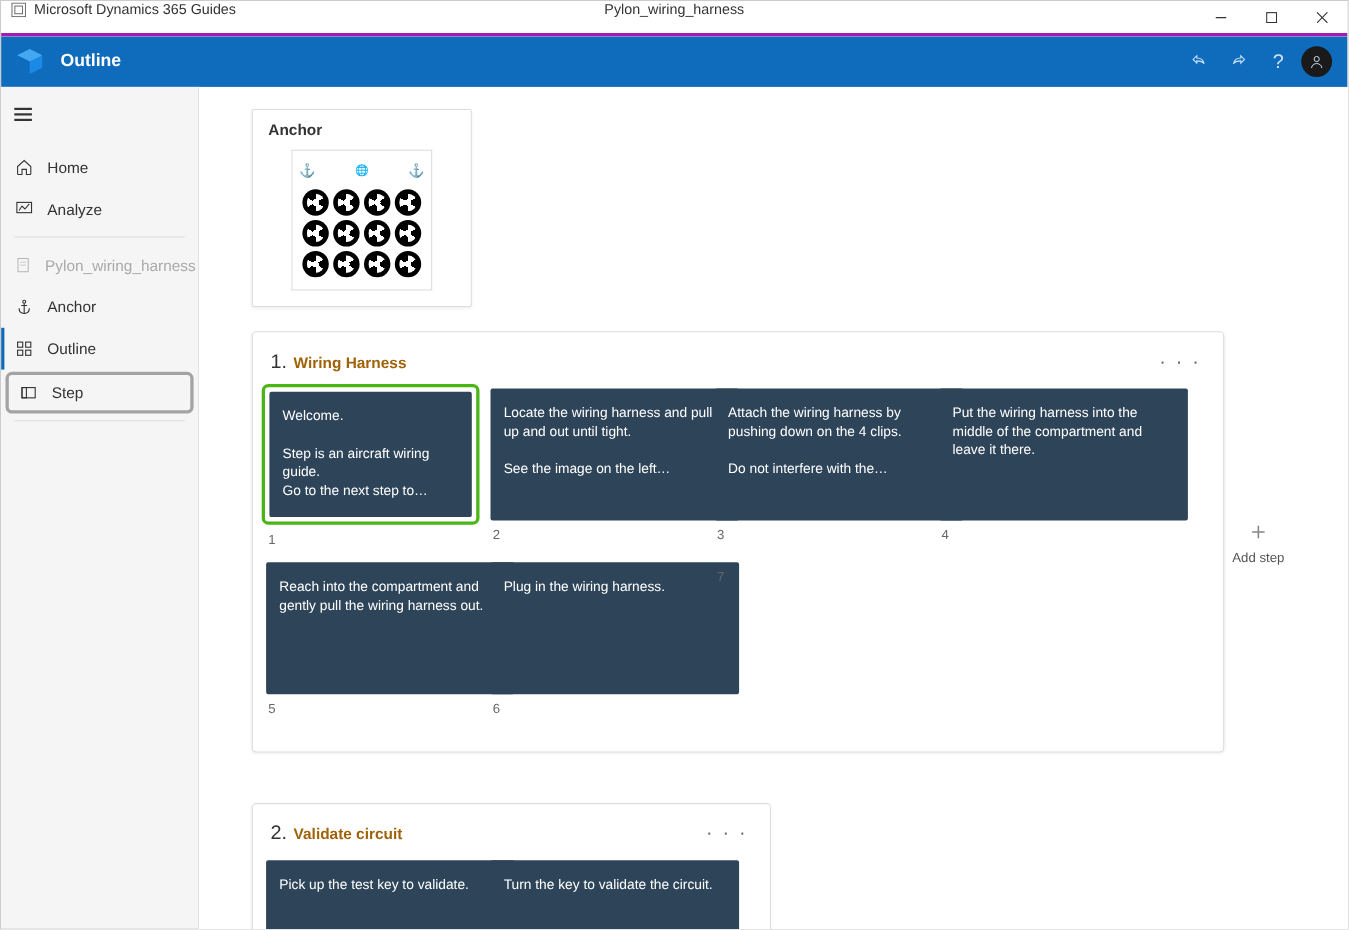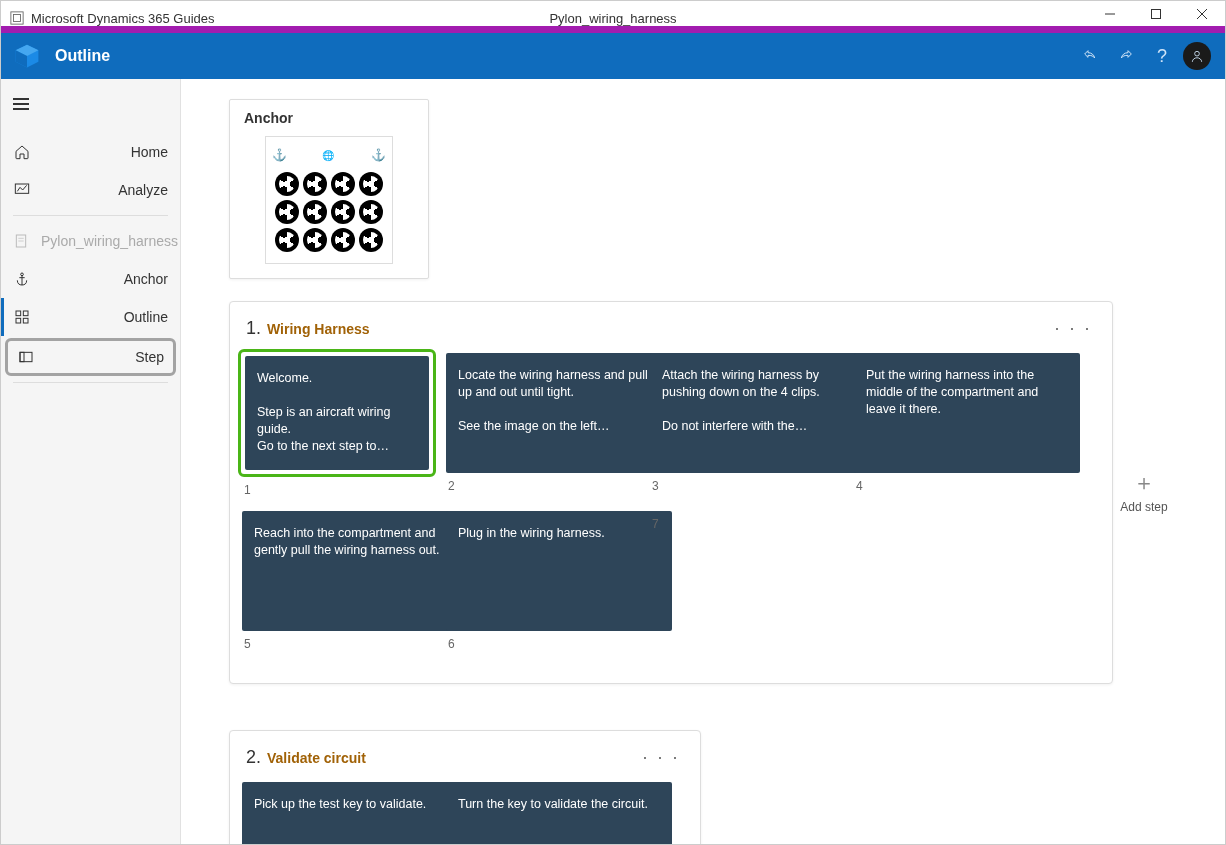--- a/index.html
+++ b/index.html
@@ -1,32 +1,32 @@
 <!DOCTYPE html>
 <html><head>
 <meta charset="utf-8">
 <style>
   * { box-sizing: border-box; margin: 0; padding: 0; font-family: "Segoe UI", sans-serif; }
   body { background: #fff; width: 1226px; height: 845px; overflow: hidden; border: 1px solid #ccc; position: relative; }
-  .titlebar { height: 32px; background: #fff; display: flex; align-items: flex-end; padding: 0 8px; border-bottom: 7px solid #a21caf; font-size: 13px; color: #333; position: relative; }
+  .titlebar { height: 32px; background: #fff; display: flex; align-items: flex-start; padding: 0 8px; border-bottom: 3px solid #a21caf; font-size: 13px; color: #333; position: relative; }
   .titlebar .app-ico { width: 16px; height: 16px; margin-right: 6px; display:inline-flex; align-items:center; justify-content:center;}
   .titlebar .doc { position: absolute; left: 50%; transform: translateX(-50%); color: #333; }
   .win-ctrls { position: absolute; right: 0; top: 0; display: flex; height: 100%; }
   .win-ctrls div { width: 46px; display: flex; align-items: center; justify-content: center; color: #333; font-size: 13px; font-family: "Segoe MDL2 Assets", Arial; }
   .appbar { height: 46px; background: #0f6cbd; display: flex; align-items: center; padding-left: 12px; color: #fff; }
   .appbar .logo { width: 28px; height: 28px; margin-right: 14px; display:flex; align-items:center; justify-content:center;}
   .appbar .title { font-size: 16px; font-weight: 600; }
   .appbar .right { margin-left: auto; display: flex; align-items: center; gap: 6px; padding-right: 14px; }
   .appbar .iconbtn { width: 30px; height: 30px; display: flex; align-items: center; justify-content: center; color: #cfe4f8; font-size: 16px; }
   .appbar .avatar { width: 28px; height: 28px; border-radius: 50%; background: #1a1a1a; display: flex; align-items: center; justify-content: center; color:#cfe4f8;}
   .main { display: flex; height: calc(100% - 78px); }
   .sidebar { width: 180px; background: #f5f5f5; border-right: 1px solid #e1e1e1; padding-top: 6px; }
   .ham { padding: 10px 12px; cursor:pointer; }
   .ham div { width: 16px; height: 2px; background: #333; margin: 3px 0; }
-  .navitem { display: flex; align-items: center; padding: 10px 12px; font-size: 14px; color: #333; cursor: pointer; justify-content: space-between; }
+  .navitem { display: flex; align-items: center; padding: 10px 12px; font-size: 14px; color: #333; cursor: pointer; }
   .navitem.disabled { color: #aaa; }
   .navitem .nicon { width: 18px; height: 18px; margin-right: 12px; display:flex; align-items:center; justify-content:center; }
   .nav-sep { height: 1px; background: #ddd; margin: 6px 12px; }
   .navitem.selected-outline { border-left: 3px solid #0f6cbd; padding-left: 9px; font-weight: 500; }
   .navitem.step-highlight { border: 3px solid #a3a3a3; border-radius: 6px; margin: 2px 4px 2px 4px; padding: 7px 9px; }
   .content { flex: 1; overflow-y: auto; background: #fff; padding: 20px 0 0 48px; position: relative;}
   .content::-webkit-scrollbar { width: 10px; }
   .content::-webkit-scrollbar-thumb { background: #ccc; border-radius: 5px; }
   .anchor-card { width: 200px; background: #fff; border: 1px solid #ddd; border-radius: 2px; box-shadow: 0 1px 3px rgba(0,0,0,0.06); margin-bottom: 22px;}
   .anchor-card .hdr { padding: 10px 14px; font-size: 14px; font-weight: 600; color: #333; }

